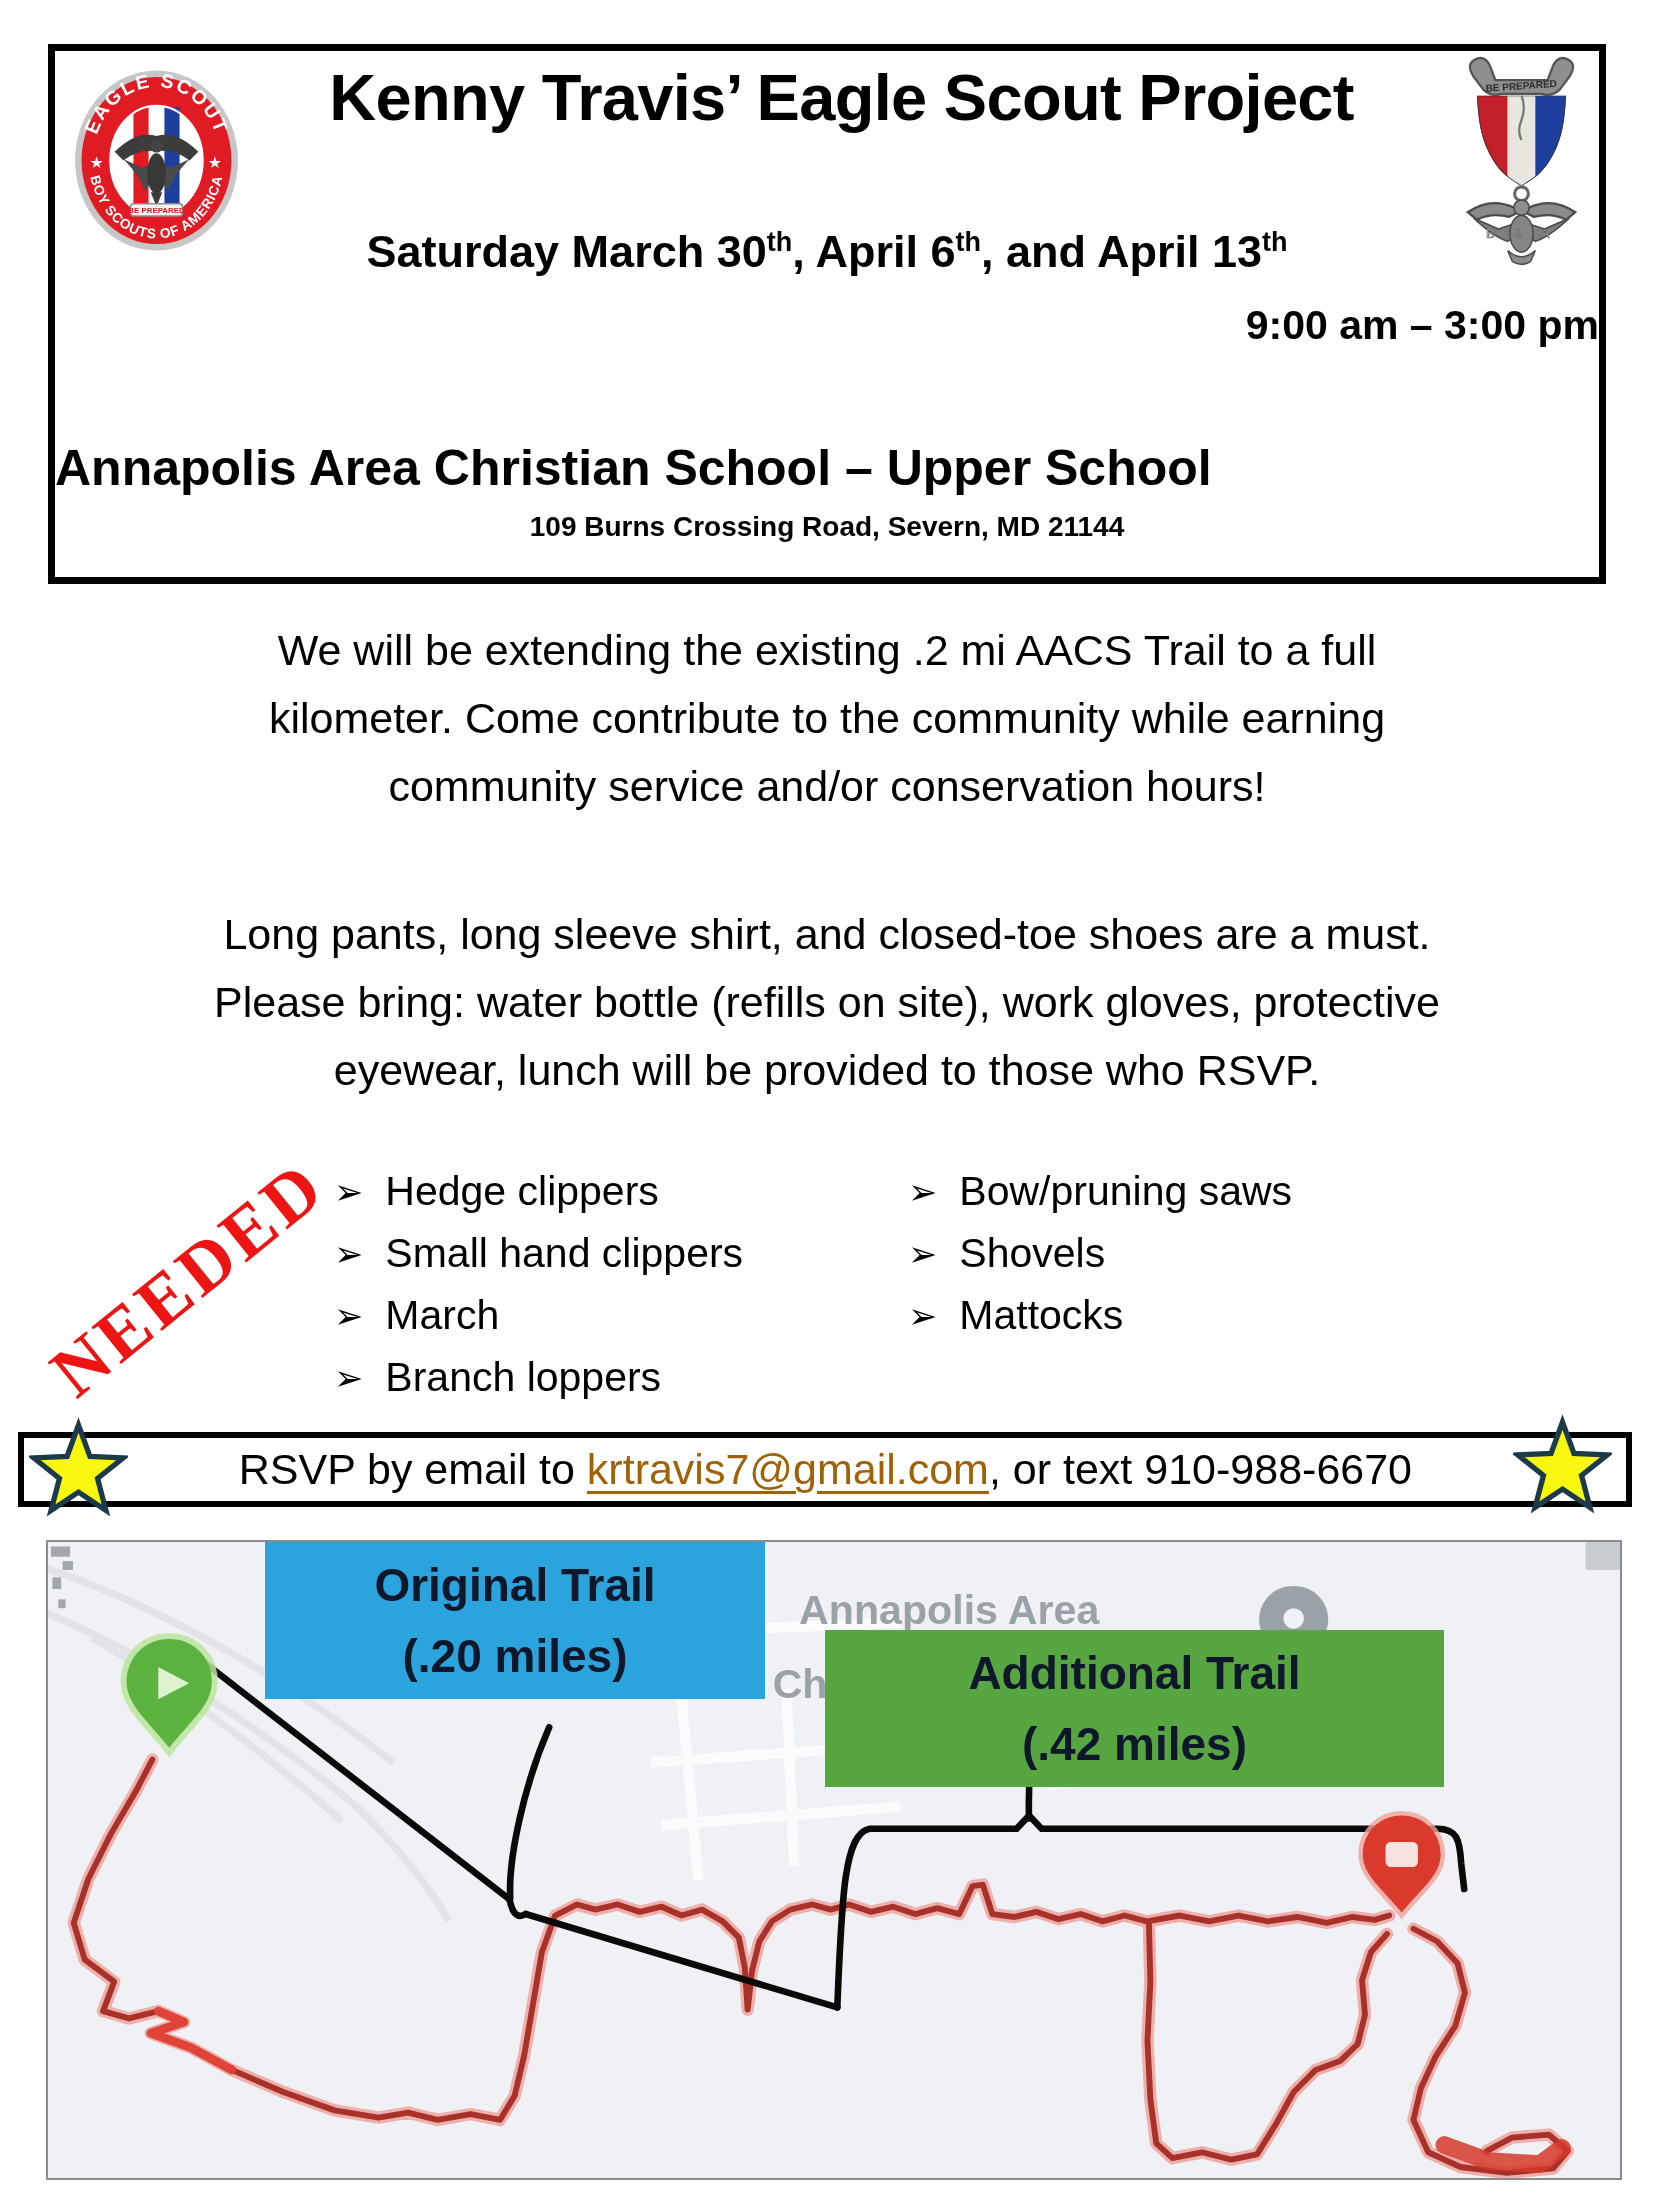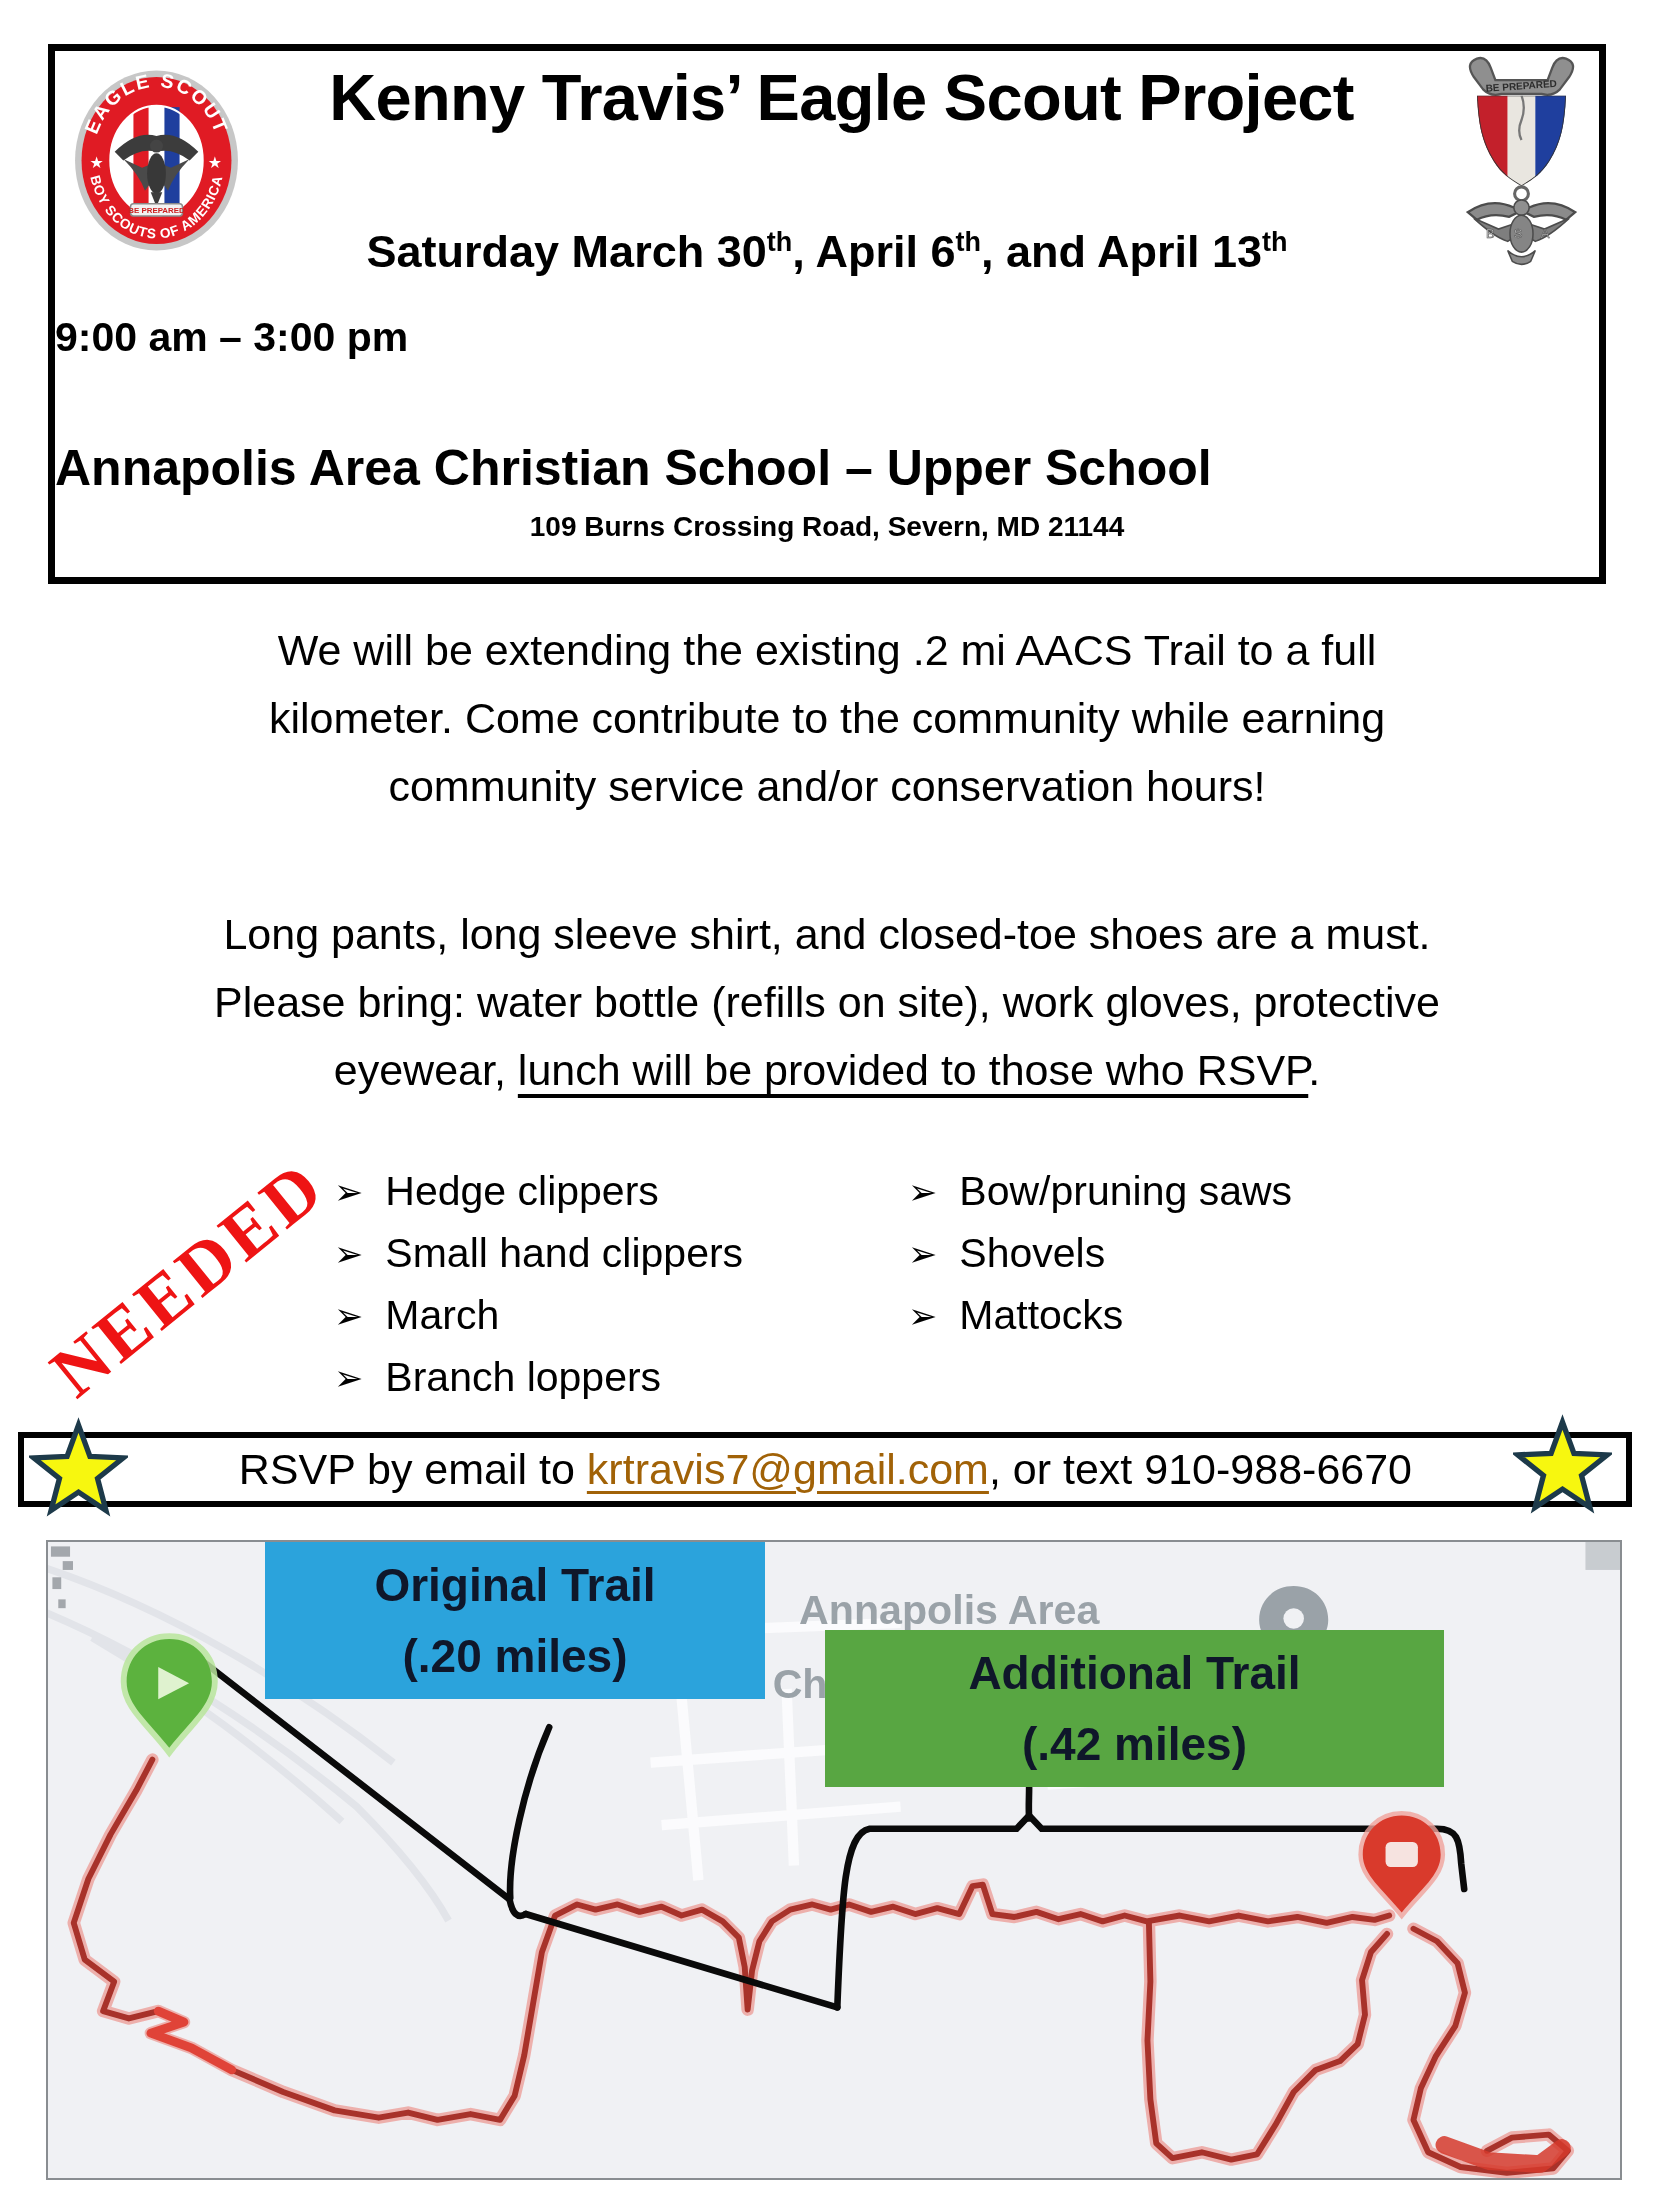--- a/index.html
+++ b/index.html
@@ -7,35 +7,35 @@
         font-family:"Liberation Sans",sans-serif;color:#000;overflow:hidden;}
 
   
   .header-box{position:absolute;left:48px;top:44px;width:1544px;height:526px;
               border:7.4px solid #000;background:#fff;}
   .hb-title{position:absolute;left:176px;right:147px;top:8.8px;text-align:center;
             font-size:65px;font-weight:bold;letter-spacing:-0.7px;}
   .hb-date{position:absolute;left:0;right:0;top:175px;text-align:center;
            font-size:45px;font-weight:bold;}
   .hb-date sup{font-size:60%;vertical-align:super;}
-  .hb-time{position:absolute;left:0;right:0;top:263px;text-align:left;
+  .hb-time{position:absolute;left:0;right:0;top:251px;text-align:right;
            font-size:41px;font-weight:bold;}
   .hb-venue{position:absolute;left:0;right:0;top:388px;text-align:left;
             font-size:50px;font-weight:bold;}
   .hb-addr{position:absolute;left:0;right:0;top:460px;text-align:center;
            font-size:28px;font-weight:bold;}
   .logo{position:absolute;left:14.7px;top:13.2px;width:173px;height:193px;}
   .medal{position:absolute;right:16px;top:2.9px;width:123px;height:215px;}
 
   
   .para{position:absolute;left:0;width:1654px;text-align:center;
         font-size:43px;line-height:68px;}
   .para1{top:616px;}
   .para2{top:900px;}
-  .run-underline{text-decoration:underline;text-decoration-thickness:3.7px;text-underline-offset:8.8px;}
+  .run-underline{text-decoration-thickness:3.7px;text-underline-offset:8.8px;}
 
   
   .needed-stamp{position:absolute;left:85px;top:1332px;height:79px;
                 transform-origin:left bottom;transform:rotate(-39deg);
                 font-family:"Liberation Serif",serif;font-weight:bold;
                 font-size:72px;letter-spacing:4.4px;color:#ee1414;white-space:nowrap;}
   .tools{position:absolute;top:1160px;margin:0;padding:0;list-style:none;}
   .tools-left{left:334px;}
   .tools-right{left:908px;}
   .tools li{height:62px;display:flex;align-items:center;font-size:41px;}

